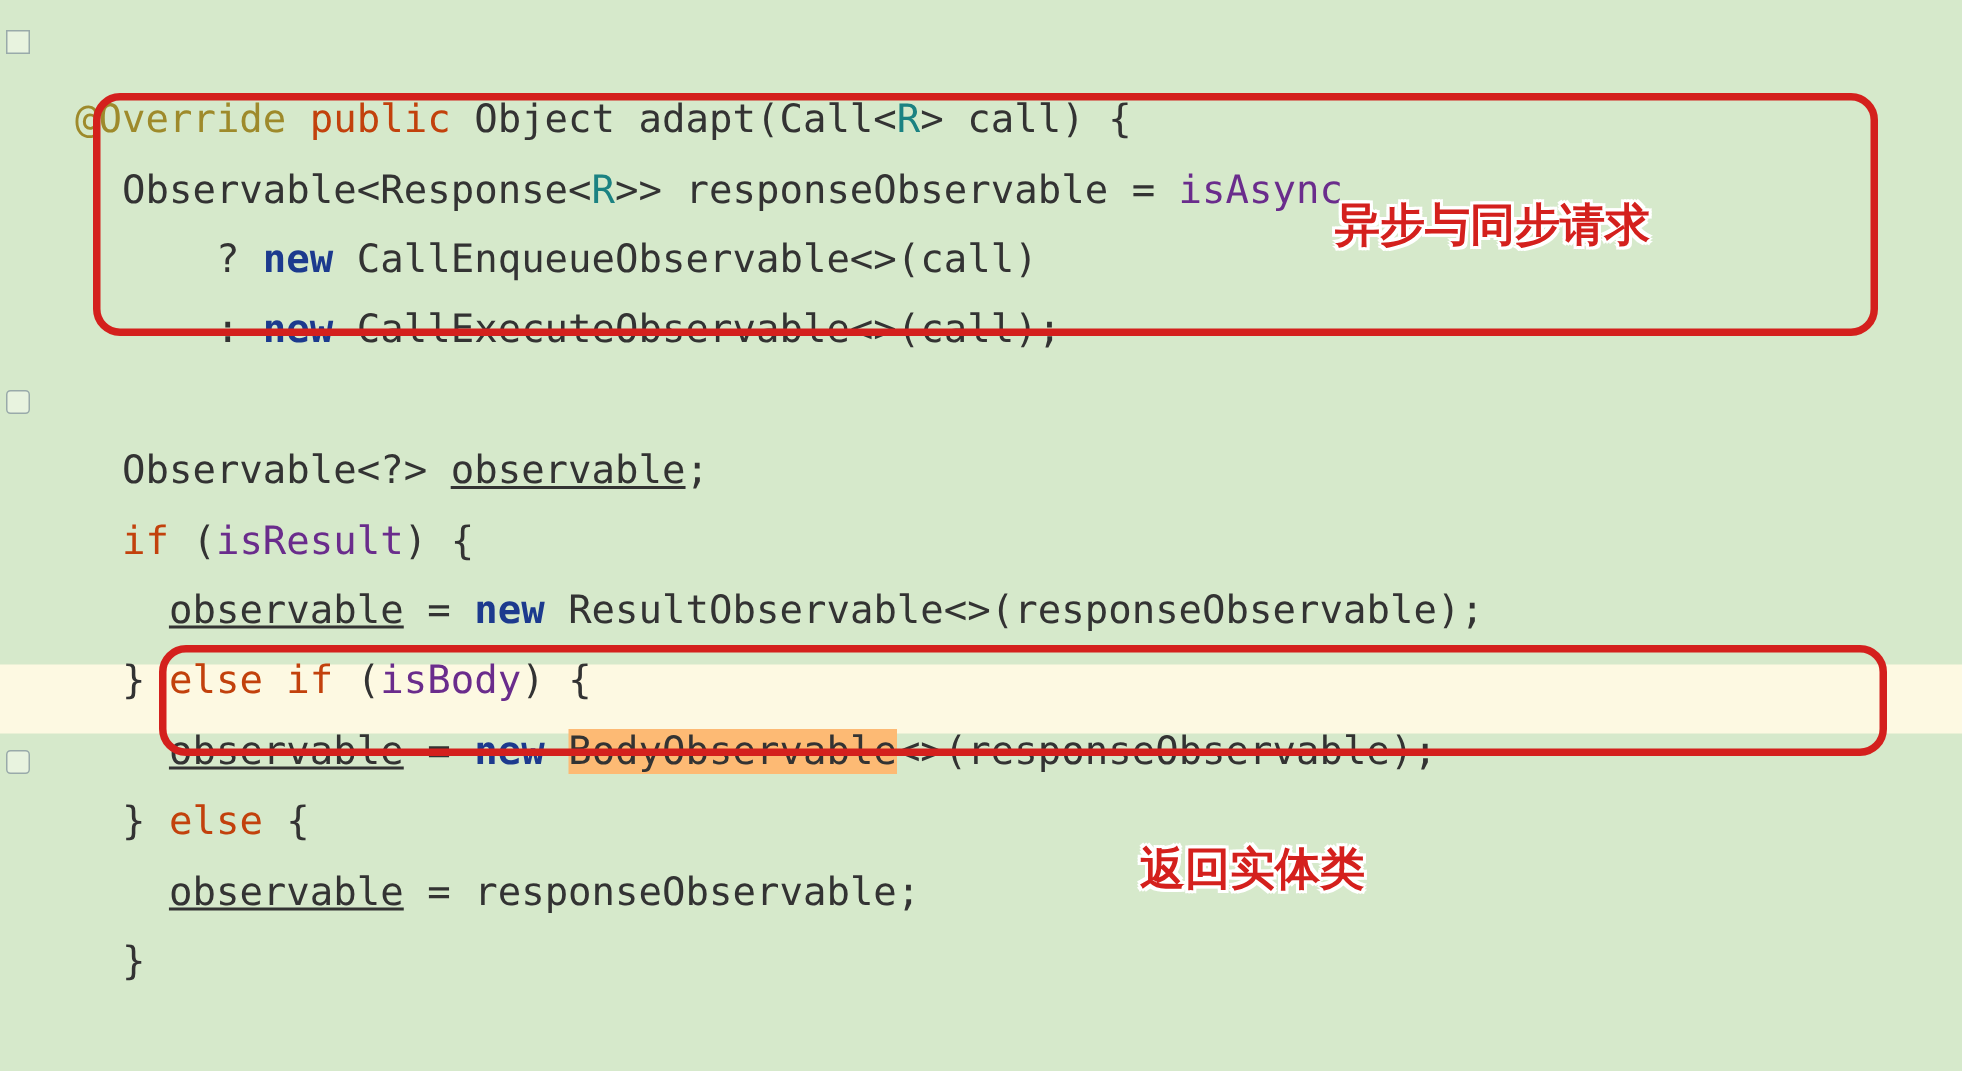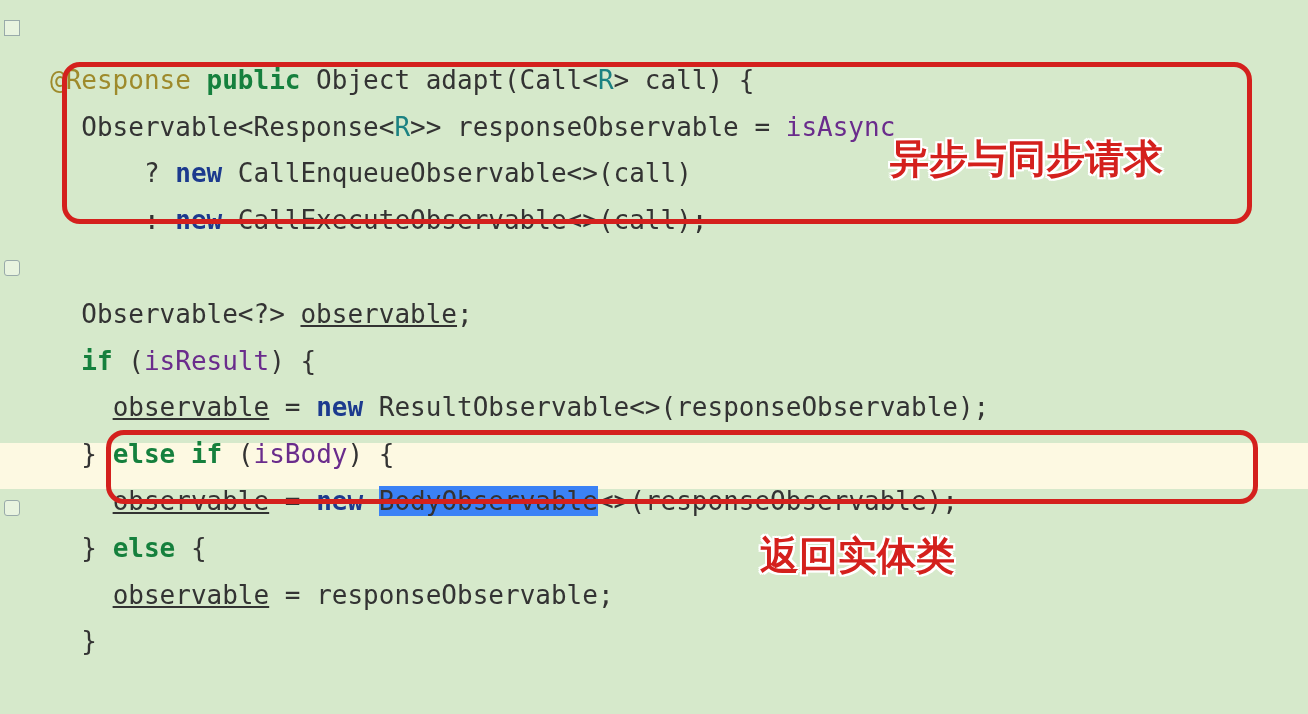--- a/index.html
+++ b/index.html
@@ -14,27 +14,27 @@
     color: #333;
     overflow: hidden;
     position: relative;
   }
   .code-area {
     position: relative;
     padding: 10px 0 0 50px;
     white-space: pre;
   }
   .tok-annotation { color: #9e8a2b; }
-  .tok-keyword    { color: #15803d; font-weight: bold; }
+  .tok-keyword    { color: #c2410c; font-weight: normal; }
   .tok-typeparam  { color: #1b8282; }
   .tok-field      { color: #6a2c8c; font-weight: normal; }
   .tok-newkw      { color: #1c3a8e; font-weight: bold; text-align: center; }
   .tok-plain      { color: #333; }
   .tok-under      { text-decoration: underline; }
-  .bodyobs        { background: #3b82f6; }
+  .bodyobs        { background: #fdba74; }
 
   .gutter {
     position: absolute;
     left: 0; top: 0;
     width: 26px;
     height: 100%;
     background: #d6e9cb;
   }
   .gutter-mark {
     position: absolute;
@@ -59,21 +59,21 @@
     position: absolute;
     border: 5px solid #d4201d;
     border-radius: 18px;
     z-index: 3;
     pointer-events: none;
   }
   .callout {
     position: absolute;
     font-family: "PingFang SC","Hiragino Sans GB","Microsoft YaHei",sans-serif;
     font-weight: 800;
-    font-size: 39px;
+    font-size: 30px;
     color: #d4201d;
     text-shadow:
       -2px -2px 0 #fff, 2px -2px 0 #fff,
       -2px  2px 0 #fff, 2px  2px 0 #fff,
       -2px 0 0 #fff, 2px 0 0 #fff,
       0 -2px 0 #fff, 0 2px 0 #fff;
     z-index: 5;
     pointer-events: none;
   }
 </style>
@@ -82,21 +82,21 @@
 
 <div class="gutter">
   <div class="gutter-mark" style="top:20px;"></div>
   <div class="gutter-mark" style="top:260px; border-radius:3px;"></div>
   <div class="gutter-mark" style="top:500px; border-radius:3px;"></div>
 </div>
 
 <div class="highlight-line" style="top:443px;"></div>
 
 <div class="code-area">
-<span class="line"><span class="tok-annotation">@Response</span> <span class="tok-keyword">public</span><span class="tok-plain"> Object adapt(Call&lt;</span><span class="tok-typeparam">R</span><span class="tok-plain">&gt; call) {</span></span>
+<span class="line"><span class="tok-annotation">@Override</span> <span class="tok-keyword">public</span><span class="tok-plain"> Object adapt(Call&lt;</span><span class="tok-typeparam">R</span><span class="tok-plain">&gt; call) {</span></span>
 <span class="line">  <span class="tok-plain">Observable&lt;Response&lt;</span><span class="tok-typeparam">R</span><span class="tok-plain">&gt;&gt; responseObservable = </span><span class="tok-field">isAsync</span></span>
 <span class="line">      <span class="tok-plain">? </span><span class="tok-newkw">new</span><span class="tok-plain"> CallEnqueueObservable&lt;&gt;(call)</span></span>
 <span class="line">      <span class="tok-plain">: </span><span class="tok-newkw">new</span><span class="tok-plain"> CallExecuteObservable&lt;&gt;(call);</span></span>
 <span class="line"> </span>
 <span class="line">  <span class="tok-plain">Observable&lt;?&gt; </span><span class="tok-plain tok-under">observable</span><span class="tok-plain">;</span></span>
 <span class="line">  <span class="tok-keyword">if</span><span class="tok-plain"> (</span><span class="tok-field">isResult</span><span class="tok-plain">) {</span></span>
 <span class="line">    <span class="tok-plain tok-under">observable</span><span class="tok-plain"> = </span><span class="tok-newkw">new</span><span class="tok-plain"> ResultObservable&lt;&gt;(responseObservable);</span></span>
 <span class="line">  <span class="tok-plain">} </span><span class="tok-keyword">else</span><span class="tok-plain"> </span><span class="tok-keyword">if</span><span class="tok-plain"> (</span><span class="tok-field">isBody</span><span class="tok-plain">) {</span></span>
 <span class="line">    <span class="tok-plain tok-under">observable</span><span class="tok-plain"> = </span><span class="tok-newkw">new</span><span class="tok-plain"> </span><span class="tok-plain bodyobs">BodyObservable</span><span class="tok-plain">&lt;&gt;(responseObservable);</span></span>
 <span class="line">  <span class="tok-plain">} </span><span class="tok-keyword">else</span><span class="tok-plain"> {</span></span>
@@ -105,13 +105,13 @@
 <span class="line"> </span>
 
 </div>
 
 <div class="red-box" style="left:62px; top:62px; width:1180px; height:152px;"></div>
 
 <div class="red-box" style="left:106px; top:430px; width:1142px; height:64px;"></div>
 
 <div class="callout" style="left:890px; top:124px;">异步与同步请求</div>
 
-<div class="callout" style="left:760px; top:521px;">返回实体类</div>
+<div class="callout" style="left:760px; top:553px;">返回实体类</div>
 
 </body></html>

